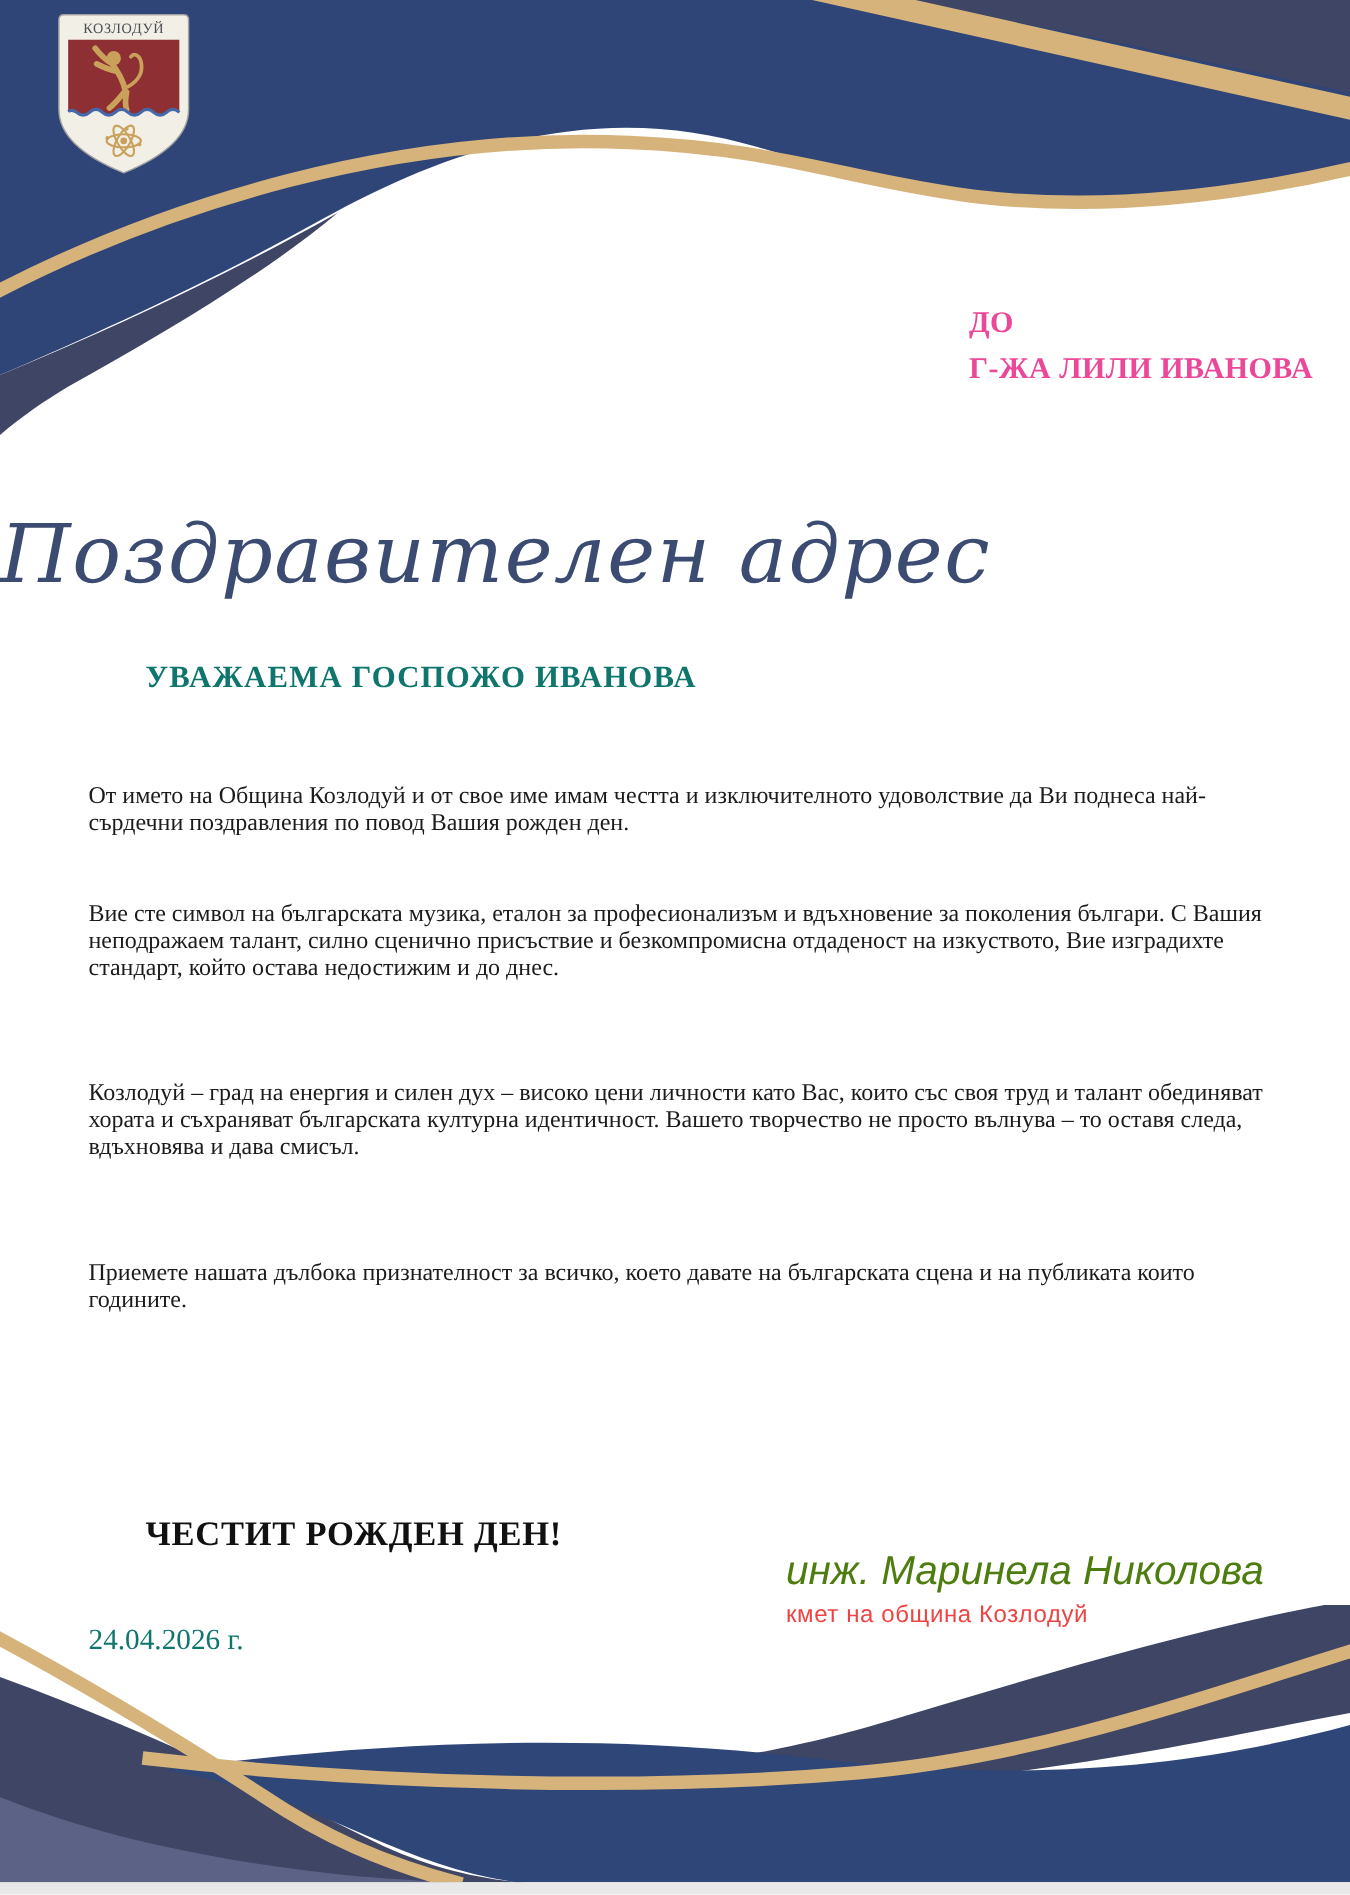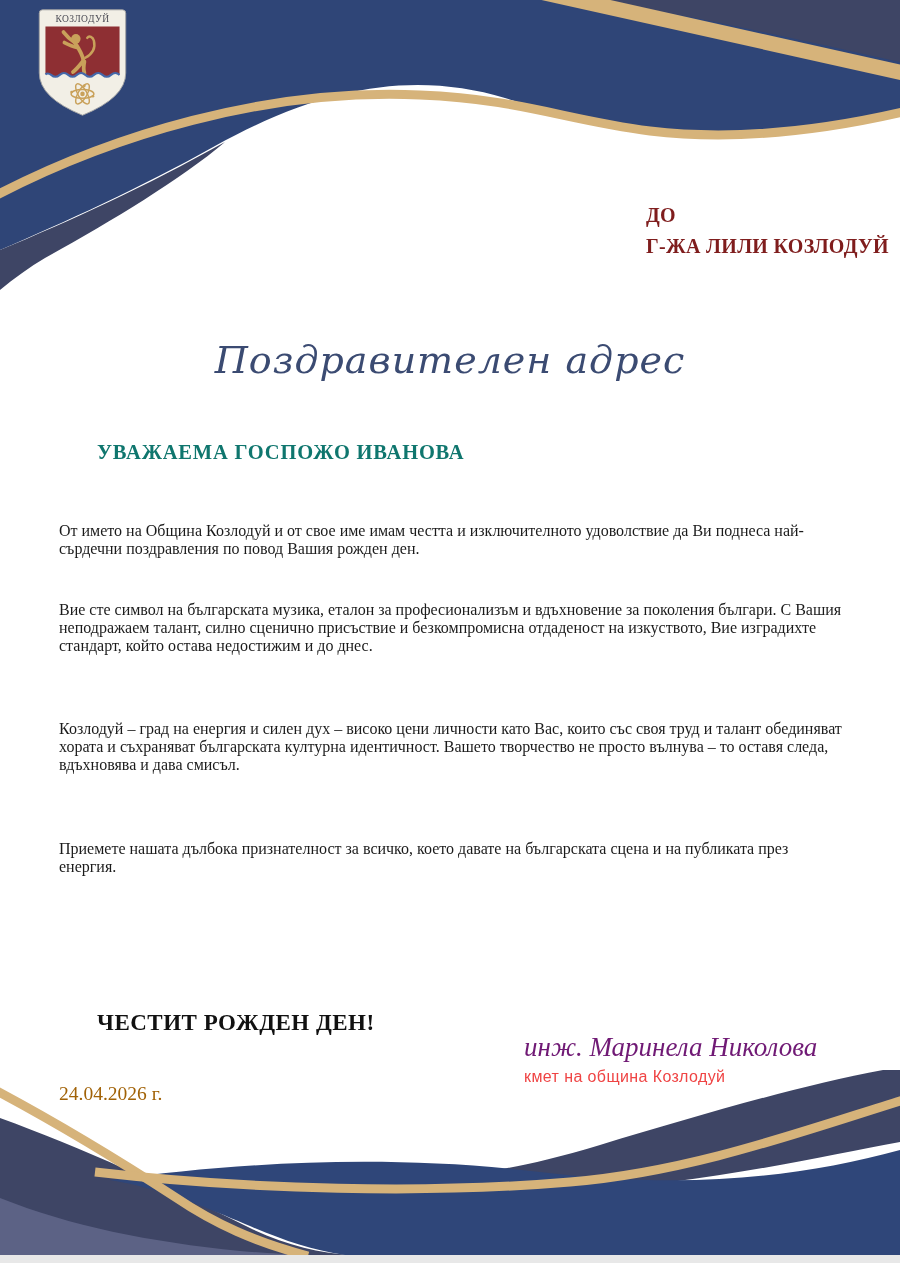--- a/index.html
+++ b/index.html
@@ -13,56 +13,56 @@
     color:#1b1b1b;
   }
   svg{display:block;}
   .deco{position:absolute;left:0;width:900px;pointer-events:none;}
   .deco.header{top:0;height:310px;}
   .deco.footer{bottom:0;height:185px;}
   .emblem{position:absolute;left:35px;top:8px;width:95px;height:110px;}
   .recipient{
     position:absolute;left:646px;top:200px;
     font-weight:bold;font-size:20px;line-height:31px;
-    color:#7f1d1d;letter-spacing:.3px;white-space:nowrap;
+    color:#ec4899;letter-spacing:.3px;white-space:nowrap;
   }
   .script-title{
     position:absolute;left:0;right:0;top:338px;
-    text-align:center;
+    text-align:left;
     font-family:"DejaVu Serif",serif;
     font-style:italic;
-    font-size:38px;
+    font-size:54px;
     color:#3b4b72;
     letter-spacing:1px;
   }
   .salutation{
     position:absolute;left:97px;top:441px;
     font-weight:bold;font-size:20.5px;color:#0f766e;
     letter-spacing:.8px;white-space:nowrap;
   }
   .body-copy{position:absolute;left:59px;width:789px;}
   .p1{top:506px;} .p2{top:585px;} .p3{top:704px;} .p4{top:824px;} .p5{top:894px;}
   .closing{
     position:absolute;left:97px;top:1010px;
     font-weight:bold;font-size:23px;color:#111;
     letter-spacing:.5px;white-space:nowrap;
   }
   .signature{position:absolute;left:524px;top:1032px;}
   .signature .name{
-    font-family:Liberation Serif, serif;font-style:italic;
-    font-size:27px;color:#701a75;white-space:nowrap;
+    font-family:Liberation Sans, sans-serif;font-style:italic;
+    font-size:27px;color:#4d7c0f;white-space:nowrap;
   }
   .signature .role{
     margin-top:5px;
     font-family:"Liberation Sans","DejaVu Sans",sans-serif;
     font-size:16px;color:#ef4444;letter-spacing:.4px;white-space:nowrap;
   }
   .doc-date{
     position:absolute;left:59px;top:1083px;
-    font-size:19.5px;color:#a16207;white-space:nowrap;
+    font-size:19.5px;color:#0f766e;white-space:nowrap;
   }
 </style>
 </head>
 <body>
 
 <div class="page">
 
   <svg class="deco header" viewBox="0 0 900 310" preserveAspectRatio="none" aria-hidden="true">
     <path d="M0,0 L900,0 L900,115 C830,133 740,141 650,131 C585,124 545,110 505,98 C420,73 330,82 215,146 C140,188 65,222 0,250 Z" fill="#2f4577"></path>
     <path d="M595,0 L900,0 L900,62 C800,40 695,16 595,0 Z" fill="#3e4565"></path>
@@ -100,31 +100,31 @@
       <ellipse cx="50" cy="90" rx="12" ry="4.6" transform="rotate(120 50 90)"></ellipse>
       <circle cx="50" cy="90" r="2.4" fill="#c9a15a" stroke="none"></circle>
       <circle cx="38.5" cy="88" r="1.4" fill="#c9a15a" stroke="none"></circle>
       <circle cx="61" cy="92.5" r="1.4" fill="#c9a15a" stroke="none"></circle>
       <circle cx="52" cy="81.5" r="1.4" fill="#c9a15a" stroke="none"></circle>
     </g>
   </svg>
 
   <div class="recipient">
     <div>ДО</div>
-    <div>Г-ЖА ЛИЛИ КОЗЛОДУЙ</div>
+    <div>Г-ЖА ЛИЛИ ИВАНОВА</div>
   </div>
 
   <div class="script-title">Поздравителен адрес</div>
 
   <div class="salutation">УВАЖАЕМА ГОСПОЖО ИВАНОВА</div>
 
   <p class="body-copy p1">От името на Община Козлодуй и от свое име имам честта и изключителното удоволствие да Ви поднеса най-сърдечни поздравления по повод Вашия рожден ден.</p>
   <p class="body-copy p2">Вие сте символ на българската музика, еталон за професионализъм и вдъхновение за поколения българи. С Вашия неподражаем талант, силно сценично присъствие и безкомпромисна отдаденост на изкуството, Вие изградихте стандарт, който остава недостижим и до днес.</p>
   <p class="body-copy p3">Козлодуй – град на енергия и силен дух – високо цени личности като Вас, които със своя труд и талант обединяват хората и съхраняват българската културна идентичност. Вашето творчество не просто вълнува – то оставя следа, вдъхновява и дава смисъл.</p>
-  <p class="body-copy p4">Приемете нашата дълбока признателност за всичко, което давате на българската сцена и на публиката през енергия.</p>
+  <p class="body-copy p4">Приемете нашата дълбока признателност за всичко, което давате на българската сцена и на публиката които годините.</p>
 
   <div class="closing">ЧЕСТИТ РОЖДЕН ДЕН!</div>
 
   <div class="signature">
     <div class="name">инж. Маринела Николова</div>
     <div class="role">кмет на община Козлодуй</div>
   </div>
 
   <div class="doc-date">24.04.2026 г.</div>
 

